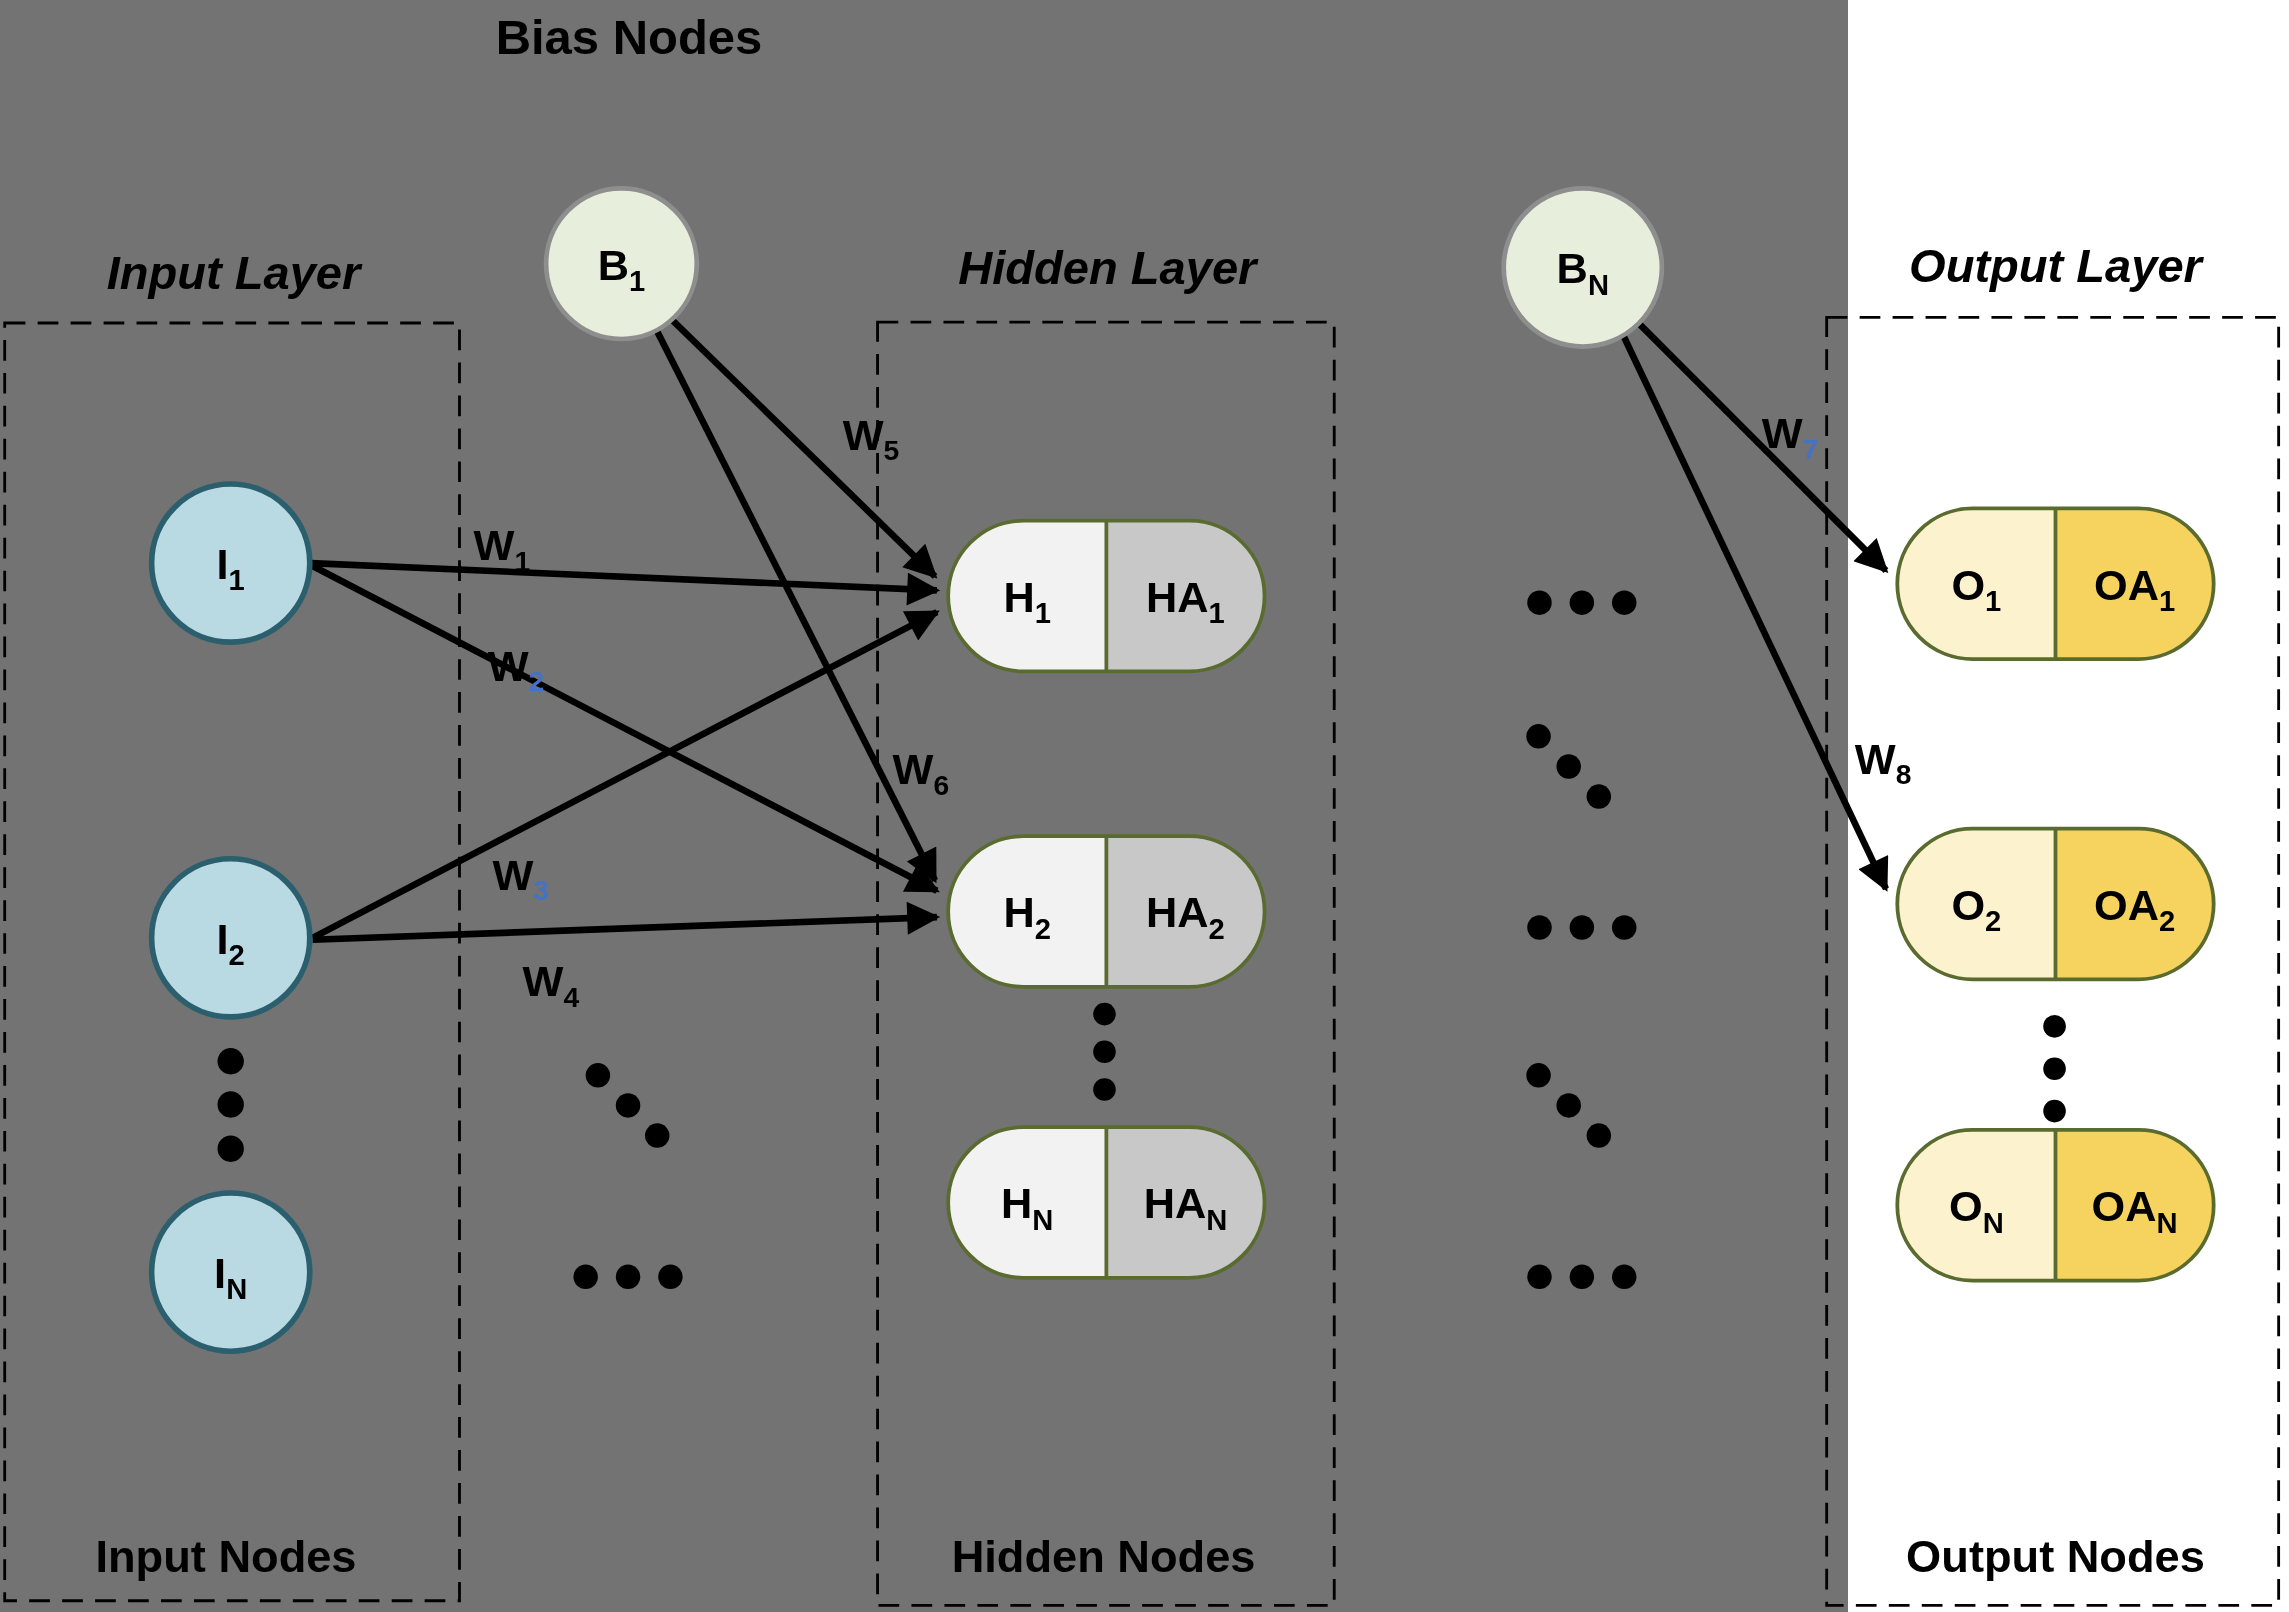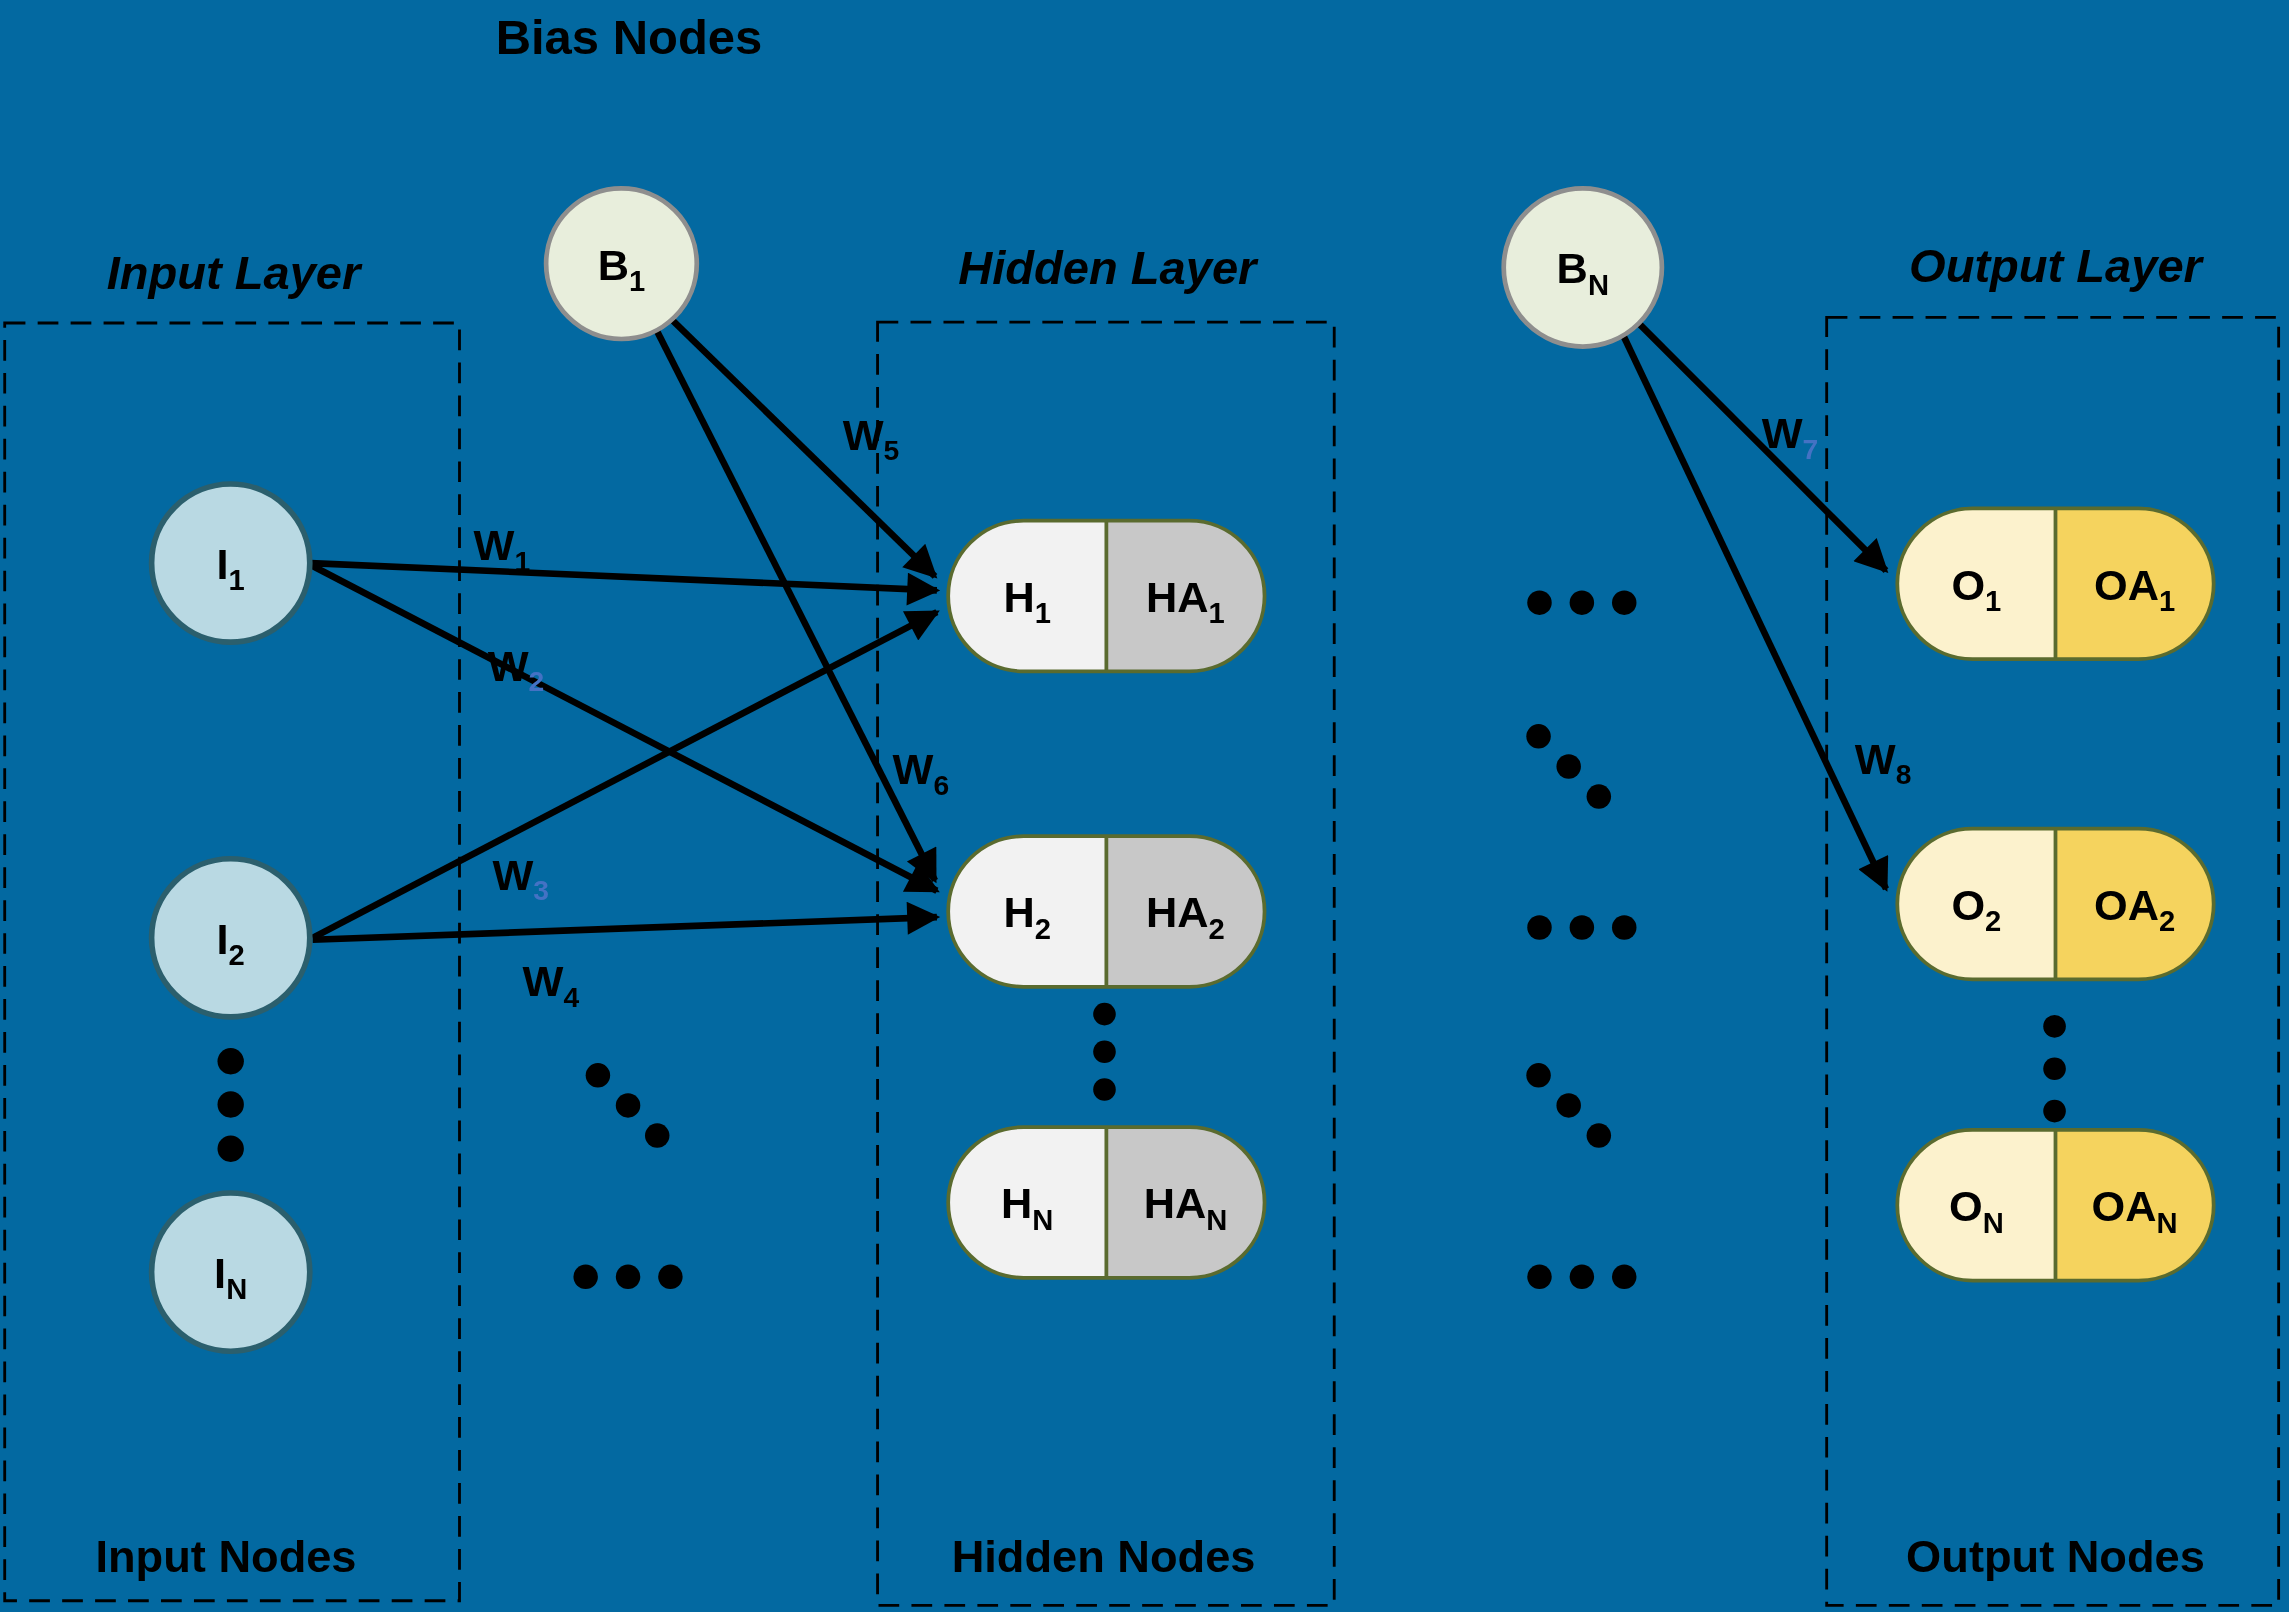--- a/index.html
+++ b/index.html
@@ -1,16 +1,16 @@
 <!DOCTYPE html>
 <html style="--input-fill: #b9d9e3; --input-stroke: #2b5f6d; --bias-fill: #e8eedc; --bias-stroke: #8e8e8e; --pill-stroke: #5a6b2f; --hidden-left: #f2f2f2; --hidden-right: #c8c8c8; --output-left: #fcf2cd; --output-right: #f5d35e; --line: #000000; --subscript-blue: #4472c4;font-size:15px"><head>
 <meta charset="utf-8">
 <style>
   html,body{margin:0;padding:0;background:#ffffff;}
-  .stage{width:2289px;height:1613px;position:relative;background:#0369a1;
+  .stage{width:1848px;height:1613px;position:relative;background:#737373;
          font-family:"Liberation Sans", sans-serif;}
   svg{display:block;}
   text{fill:#000000;font-family:"Liberation Sans", sans-serif;}
   .big-title{font-size:52px;font-weight:bold;}
   .layer-title{font-size:50px;font-weight:bold;font-style:italic;}
   .footer-label{font-size:48px;font-weight:bold;}
   .node-main{font-size:46px;font-weight:bold;}
   .node-sub{font-size:31px;font-weight:bold;}
   .wmain{font-size:46px;font-weight:bold;}
   .wsub{font-size:30px;font-weight:bold;}

